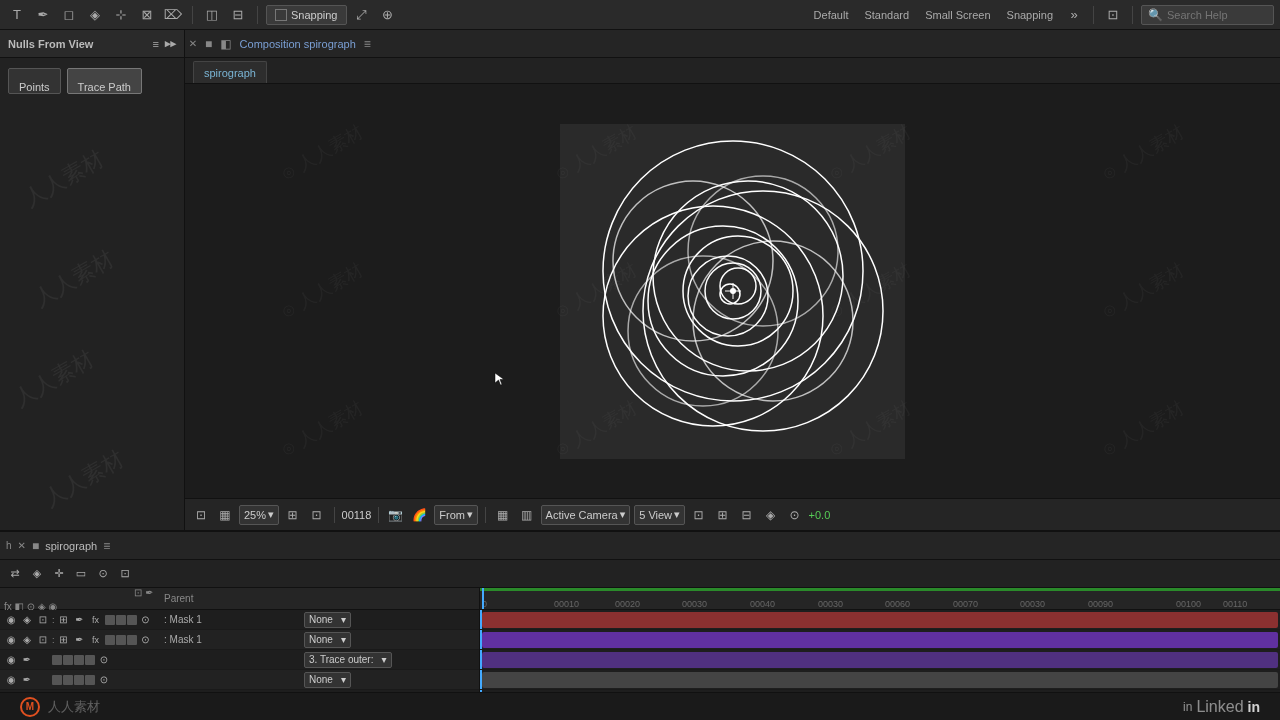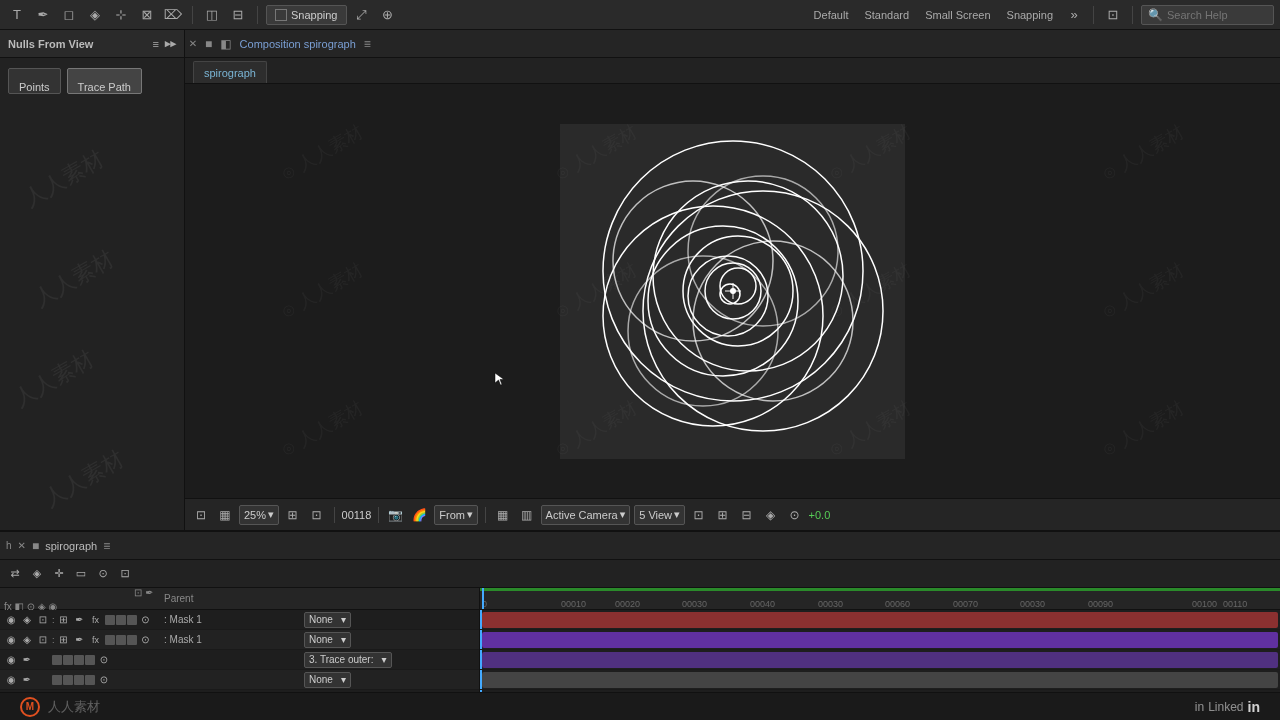--- a/index.html
+++ b/index.html
@@ -772,30 +772,30 @@
       </div>
     </div>
 
     <div id="tl-right">
 
       <div id="tl-ruler">
         <div id="tl-green-bar"></div>
 
         <div id="tl-playhead" style="left:2px;"></div>
         <div class="ruler-mark" style="left:2px;">0</div>
-        <div class="ruler-mark" style="left:81px;">00010</div>
+        <div class="ruler-mark" style="left:74px;">00010</div>
         <div class="ruler-mark" style="left:135px;">00020</div>
         <div class="ruler-mark" style="left:202px;">00030</div>
         <div class="ruler-mark" style="left:270px;">00040</div>
         <div class="ruler-mark" style="left:338px;">00030</div>
         <div class="ruler-mark" style="left:405px;">00060</div>
         <div class="ruler-mark" style="left:473px;">00070</div>
         <div class="ruler-mark" style="left:540px;">00030</div>
         <div class="ruler-mark" style="left:608px;">00090</div>
-        <div class="ruler-mark" style="left:712px;">00100</div>
+        <div class="ruler-mark" style="left:696px;">00100</div>
         <div class="ruler-mark" style="left:743px;">00110</div>
         <div class="ruler-mark" style="left:811px;">00120</div>
       </div>
 
       <div id="tl-tracks">
         <div id="tl-start-indicator"></div>
 
         <div class="tl-track">
           <div class="tl-track-bar bar-red" style="left:2px;right:2px;"></div>
         </div>
@@ -818,16 +818,16 @@
 
 <div style="position:fixed;bottom:0;left:0;right:0;height:28px;background:#1a1a1a;display:flex;align-items:center;justify-content:space-between;padding:0 20px;border-top:1px solid #111;">
   <div style="display:flex;align-items:center;gap:8px;">
     <div style="width:20px;height:20px;border:2px solid #e05020;border-radius:50%;display:flex;align-items:center;justify-content:center;">
       <span style="color:#e05020;font-size:10px;font-weight:bold;">M</span>
     </div>
     <span style="color:rgba(255,255,255,0.3);font-size:13px;">人人素材</span>
   </div>
   <div style="display:flex;align-items:center;gap:4px;">
     <span style="color:rgba(255,255,255,0.5);font-size:12px;">in</span>
-    <span style="color:rgba(255,255,255,0.5);font-size:12px;text-align:right;">Linked</span>
+    <span style="color:rgba(255,255,255,0.5);font-size:16px;text-align:right;">Linked</span>
     <span style="color:rgba(255,255,255,0.8);font-size:14px;font-weight:bold;">in</span>
   </div>
 </div>
 
 </body></html>

